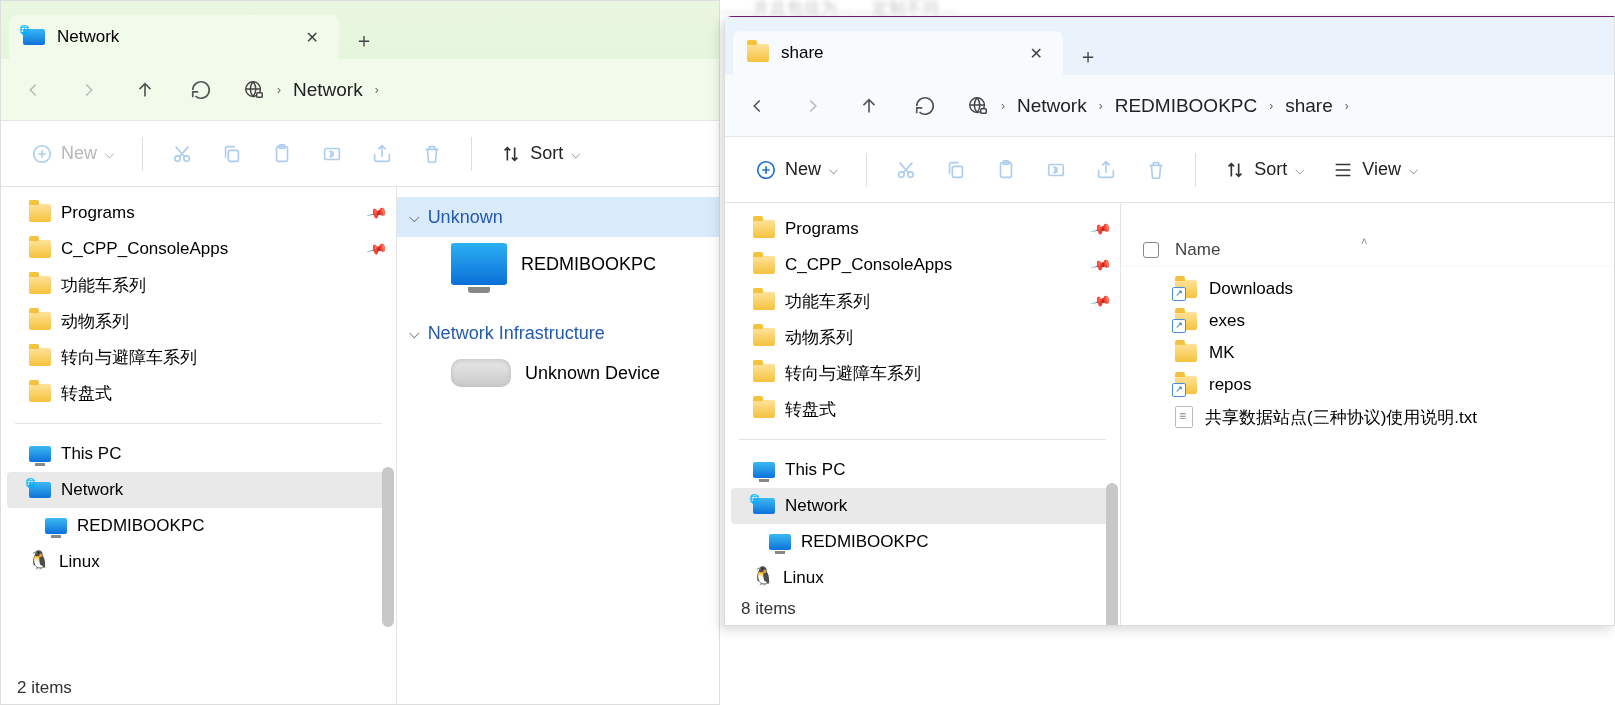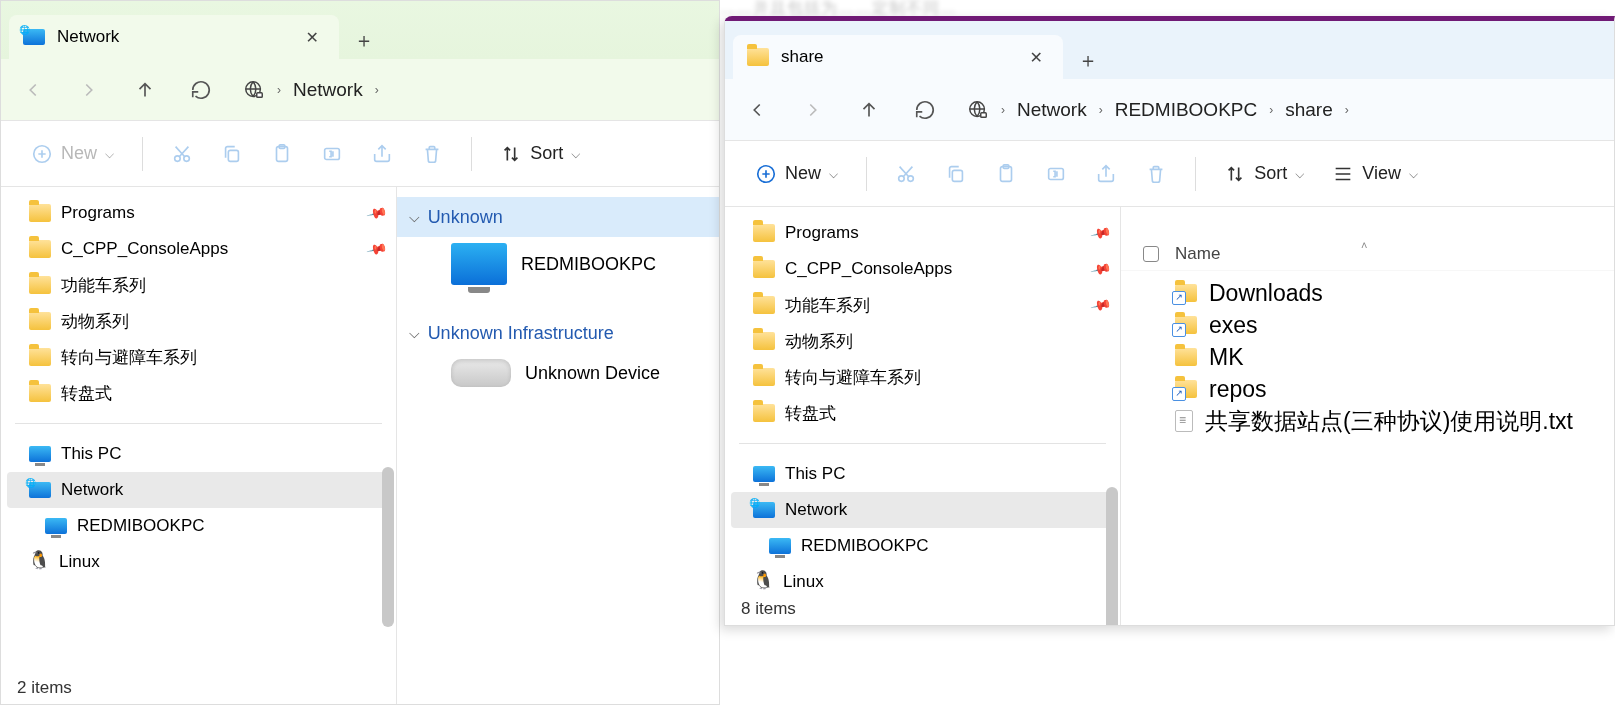--- a/index.html
+++ b/index.html
@@ -1,20 +1,20 @@
 <!DOCTYPE html>
 <html><head>
 <meta charset="utf-8">
 <style>
 * { box-sizing: border-box; margin: 0; padding: 0; font-family: "Segoe UI", sans-serif; }
 body { width: 1615px; height: 705px; background: #fff; position: relative; overflow: hidden; }
 
 .window { position: absolute; background: #fff; display: flex; flex-direction: column; border: 1px solid #ddd; }
 .win-left { left: 0; top: 0; width: 720px; height: 705px; }
-.win-right { left: 724px; top: 16px; width: 891px; height: 610px; border-top: 5px solid #701a75; box-shadow: -4px 4px 12px rgba(0,0,0,0.15); border-radius: 8px 0 0 0; }
+.win-right { left: 724px; top: 16px; width: 891px; height: 610px; border-top: 1px solid #701a75; box-shadow: -4px 4px 12px rgba(0,0,0,0.15); border-radius: 8px 0 0 0; }
 
 .bg-blur-text { position: absolute; top: -2px; left: 498px; font-size: 16px; color: rgba(0,0,0,0.25); filter: blur(2px); letter-spacing: 1px; user-select: none; }
 .bg-blur-text2 { position: absolute; top: 80px; left: 490px; font-size: 30px; color: rgba(20,50,150,0.35); filter: blur(3px); font-weight: 600; user-select: none; }
 
 .tabbar { height: 58px; display: flex; align-items: flex-end; padding-left: 8px; position: relative; }
 .bg-l .tabbar { background: linear-gradient(#e9f7e1, #e6f5dd); }
 .bg-r .tabbar { background: #eaf3fb; }
 
 .tab { display: flex; align-items: center; height: 44px; padding: 0 14px; border-radius: 8px 8px 0 0; font-size: 17px; gap: 12px; min-width: 330px; }
 .win-right .tab { min-width: 330px; }
@@ -58,21 +58,21 @@
 
 .content-item { display: flex; align-items: center; padding: 6px 20px 6px 54px; gap: 14px; font-size: 18px; }
 .monitor-icon { width: 56px; height: 42px; background: linear-gradient(#2bb0f2, #0b6fd8); border-radius: 3px; position: relative; }
 .monitor-icon::after { content: ""; position: absolute; bottom: -8px; left: 50%; transform: translateX(-50%); width: 22px; height: 6px; background: #888; border-radius: 0 0 3px 3px; }
 .router-icon { width: 60px; height: 28px; background: linear-gradient(#eaeaea, #c8c8c8); border-radius: 10px; position: relative; box-shadow: inset 0 2px 4px rgba(0,0,0,0.15); }
 
 .col-header { display: flex; align-items: center; height: 34px; padding: 0 8px 0 22px; gap: 16px; color: #444; font-size: 17px; border-bottom: 1px solid rgba(0,0,0,0.03); margin-top: 20px; }
 .checkbox { width: 16px; height: 16px; border: 1.5px solid #888; border-radius: 3px; }
 .sort-caret { position: absolute; top: 2px; left: 240px; color: #888; font-size: 11px; }
 
-.file-row { display: flex; align-items: center; height: 32px; padding: 0 0 0 54px; gap: 12px; font-size: 23px; }
+.file-row { display: flex; align-items: center; height: 32px; padding: 0 0 0 54px; gap: 12px; font-size: 17px; }
 
 .folder-icon { width: 22px; height: 18px; background: linear-gradient(#ffe29a, #f5c23d); border-radius: 2px; position: relative; display: inline-block; }
 .folder-icon::before { content: ""; position: absolute; top: -4px; left: 0; width: 10px; height: 5px; background: #f5c23d; border-radius: 2px 2px 0 0; }
 .folder-icon.shortcut::after { content: "↗"; position: absolute; bottom: -3px; left: -3px; width: 12px; height: 12px; background: #fff; border: 1px solid #4a90e2; color: #2060c0; font-size: 9px; line-height: 10px; text-align: center; border-radius: 2px; }
 
 .pc-icon { width: 22px; height: 16px; background: linear-gradient(#3bb9f4, #0d72d9); border-radius: 2px; display: inline-block; position: relative; }
 .pc-icon::after { content: ""; position: absolute; bottom: -4px; left: 50%; transform: translateX(-50%); width: 10px; height: 3px; background: #888; }
 .net-icon { width: 22px; height: 16px; background: linear-gradient(#3bb9f4, #0d72d9); border-radius: 2px; display: inline-block; position: relative; }
 .net-icon::before { content: "🌐"; position: absolute; font-size: 9px; top: -4px; left: -4px; }
 
@@ -245,21 +245,21 @@
         <span class="chev-down">⌵</span>
         <span>Unknown</span>
       </div>
       <div class="content-item">
         <span class="monitor-icon"></span>
         <span>REDMIBOOKPC</span>
       </div>
       <div style="height:22px"></div>
       <div class="group-header">
         <span class="chev-down">⌵</span>
-        <span>Unknown Infrastructure</span>
+        <span>Network Infrastructure</span>
       </div>
       <div class="content-item">
         <span class="router-icon"></span>
         <span>Unknown Device</span>
       </div>
     </div>
   </div>
 
   <div class="status">2 items</div>
 </div>

